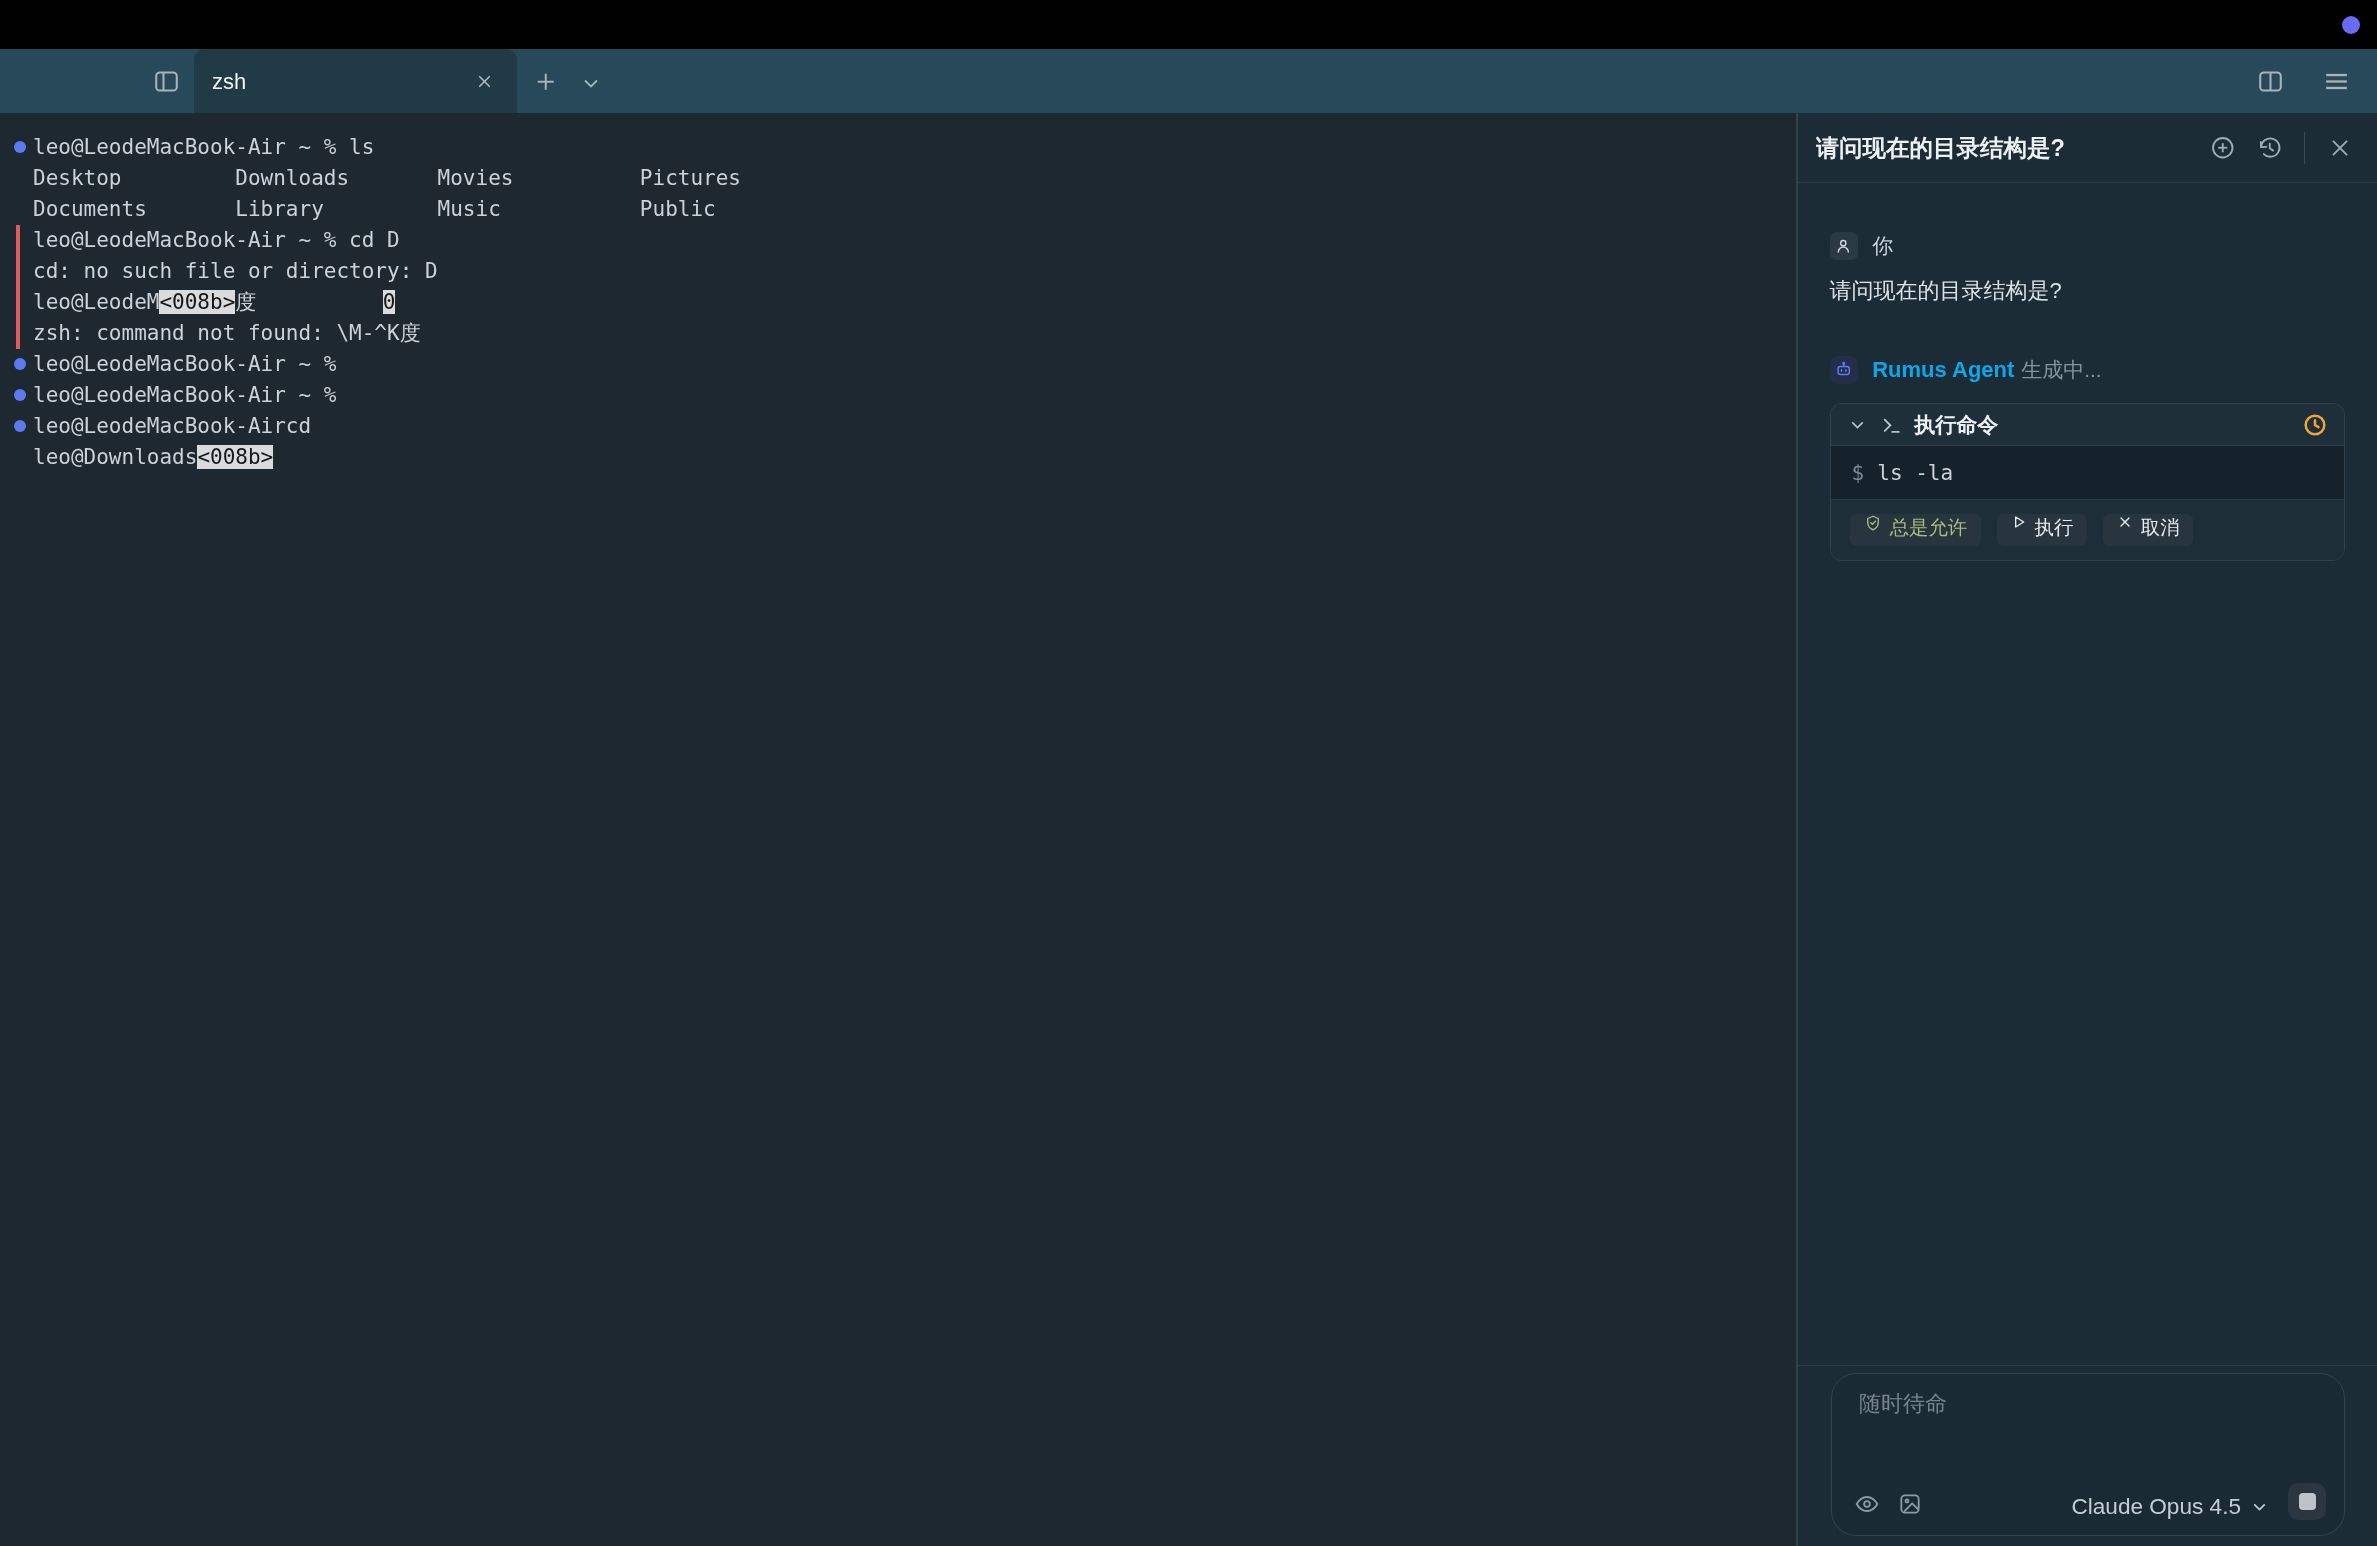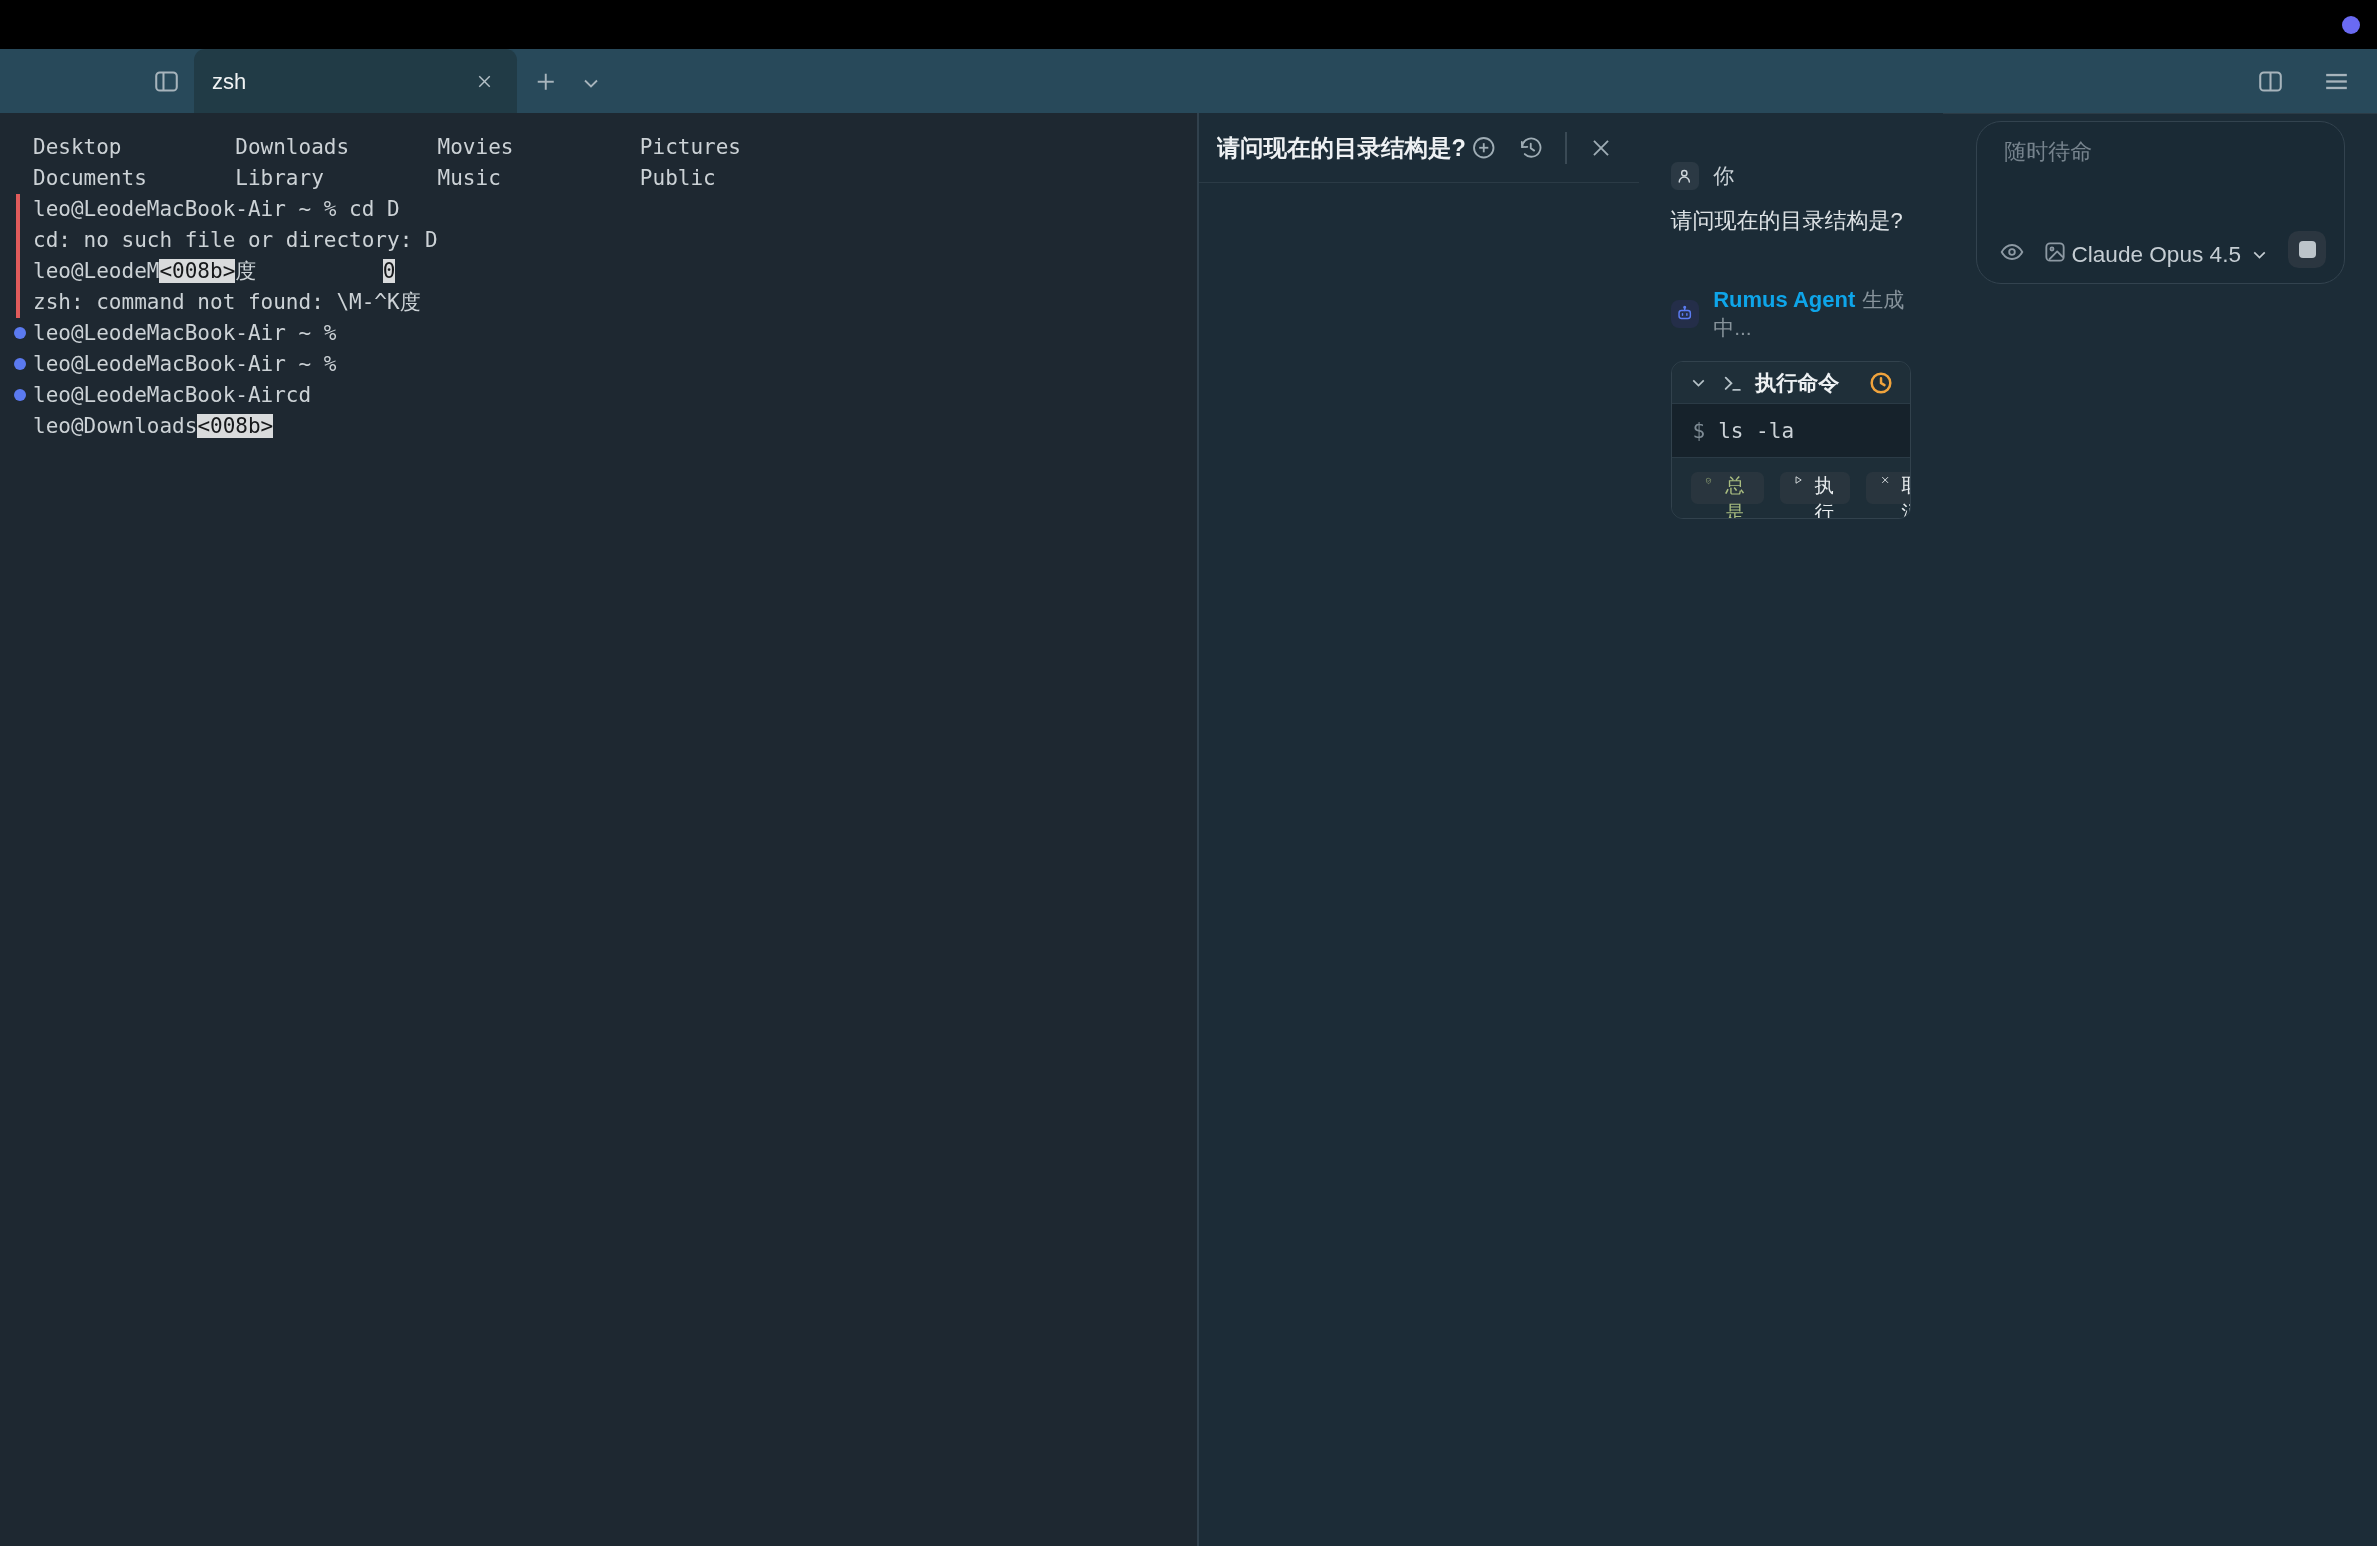--- a/index.html
+++ b/index.html
@@ -31,21 +31,21 @@
   .tab-close{width:29px;height:29px;color:#b6c2c8;}
   .tb-plus{position:absolute;left:529px;top:15.4px;width:34px;height:34px;}
   .tb-chev{position:absolute;left:574px;top:18px;width:34px;height:31px;}
   .tb-split{position:absolute;left:2253px;top:15.4px;width:34px;height:34px;}
   .tb-menu{position:absolute;left:2318px;top:15.4px;width:36px;height:34px;}
 
   
   .main{position:absolute;left:0;top:113px;width:100%;height:1433px;display:flex;}
   .terminal{width:1796px;height:100%;background:var(--terminal_bg);padding-top:18.6px;position:relative;}
   .vsep{width:1.6px;height:100%;background:var(--divider);}
-  .sidebar{flex:1;height:100%;background:var(--sidebar_bg);display:flex;flex-direction:row;}
+  .sidebar{flex:1;height:100%;background:var(--sidebar_bg);display:flex;flex-direction:column;}
 
   
   .trow{position:relative;height:31px;padding-left:33px;display:flex;align-items:center;}
   .ttext{font-family:"DejaVu Sans Mono",monospace;font-size:21px;line-height:31px;color:var(--terminal_text);white-space:pre;}
   .ttext .hl{background:var(--highlight_bg);color:var(--highlight_fg);}
   .trow .dot{position:absolute;left:13.7px;top:9px;width:12px;height:12px;border-radius:50%;background:var(--accent_blue);}
   .trow.err::before{content:"";position:absolute;left:16px;top:0;bottom:0;width:4px;background:var(--error_red);}
 
   
   .sb-header{height:70px;display:flex;align-items:center;padding:0 19.4px 0 18px;border-bottom:1.6px solid #2b3b46;flex:none;}
@@ -140,20 +140,24 @@
           <line x1="4" y1="17" x2="20" y2="17"></line>
         </svg>
     </button>
   </div>
 
   <div class="main">
 
     <div class="terminal">
       <div>
           <div class="trow">
+            <span class="dot"></span>
+            <span class="ttext"><span>leo@LeodeMacBook-Air ~ % ls</span></span>
+          </div>
+          <div class="trow">
             <span class="ttext"><span>Desktop         Downloads       Movies          Pictures</span></span>
           </div>
           <div class="trow">
             <span class="ttext"><span>Documents       Library         Music           Public</span></span>
           </div>
           <div class="trow err">
             <span class="ttext"><span>leo@LeodeMacBook-Air ~ % cd D</span></span>
           </div>
           <div class="trow err">
             <span class="ttext"><span>cd: no such file or directory: D</span></span>

